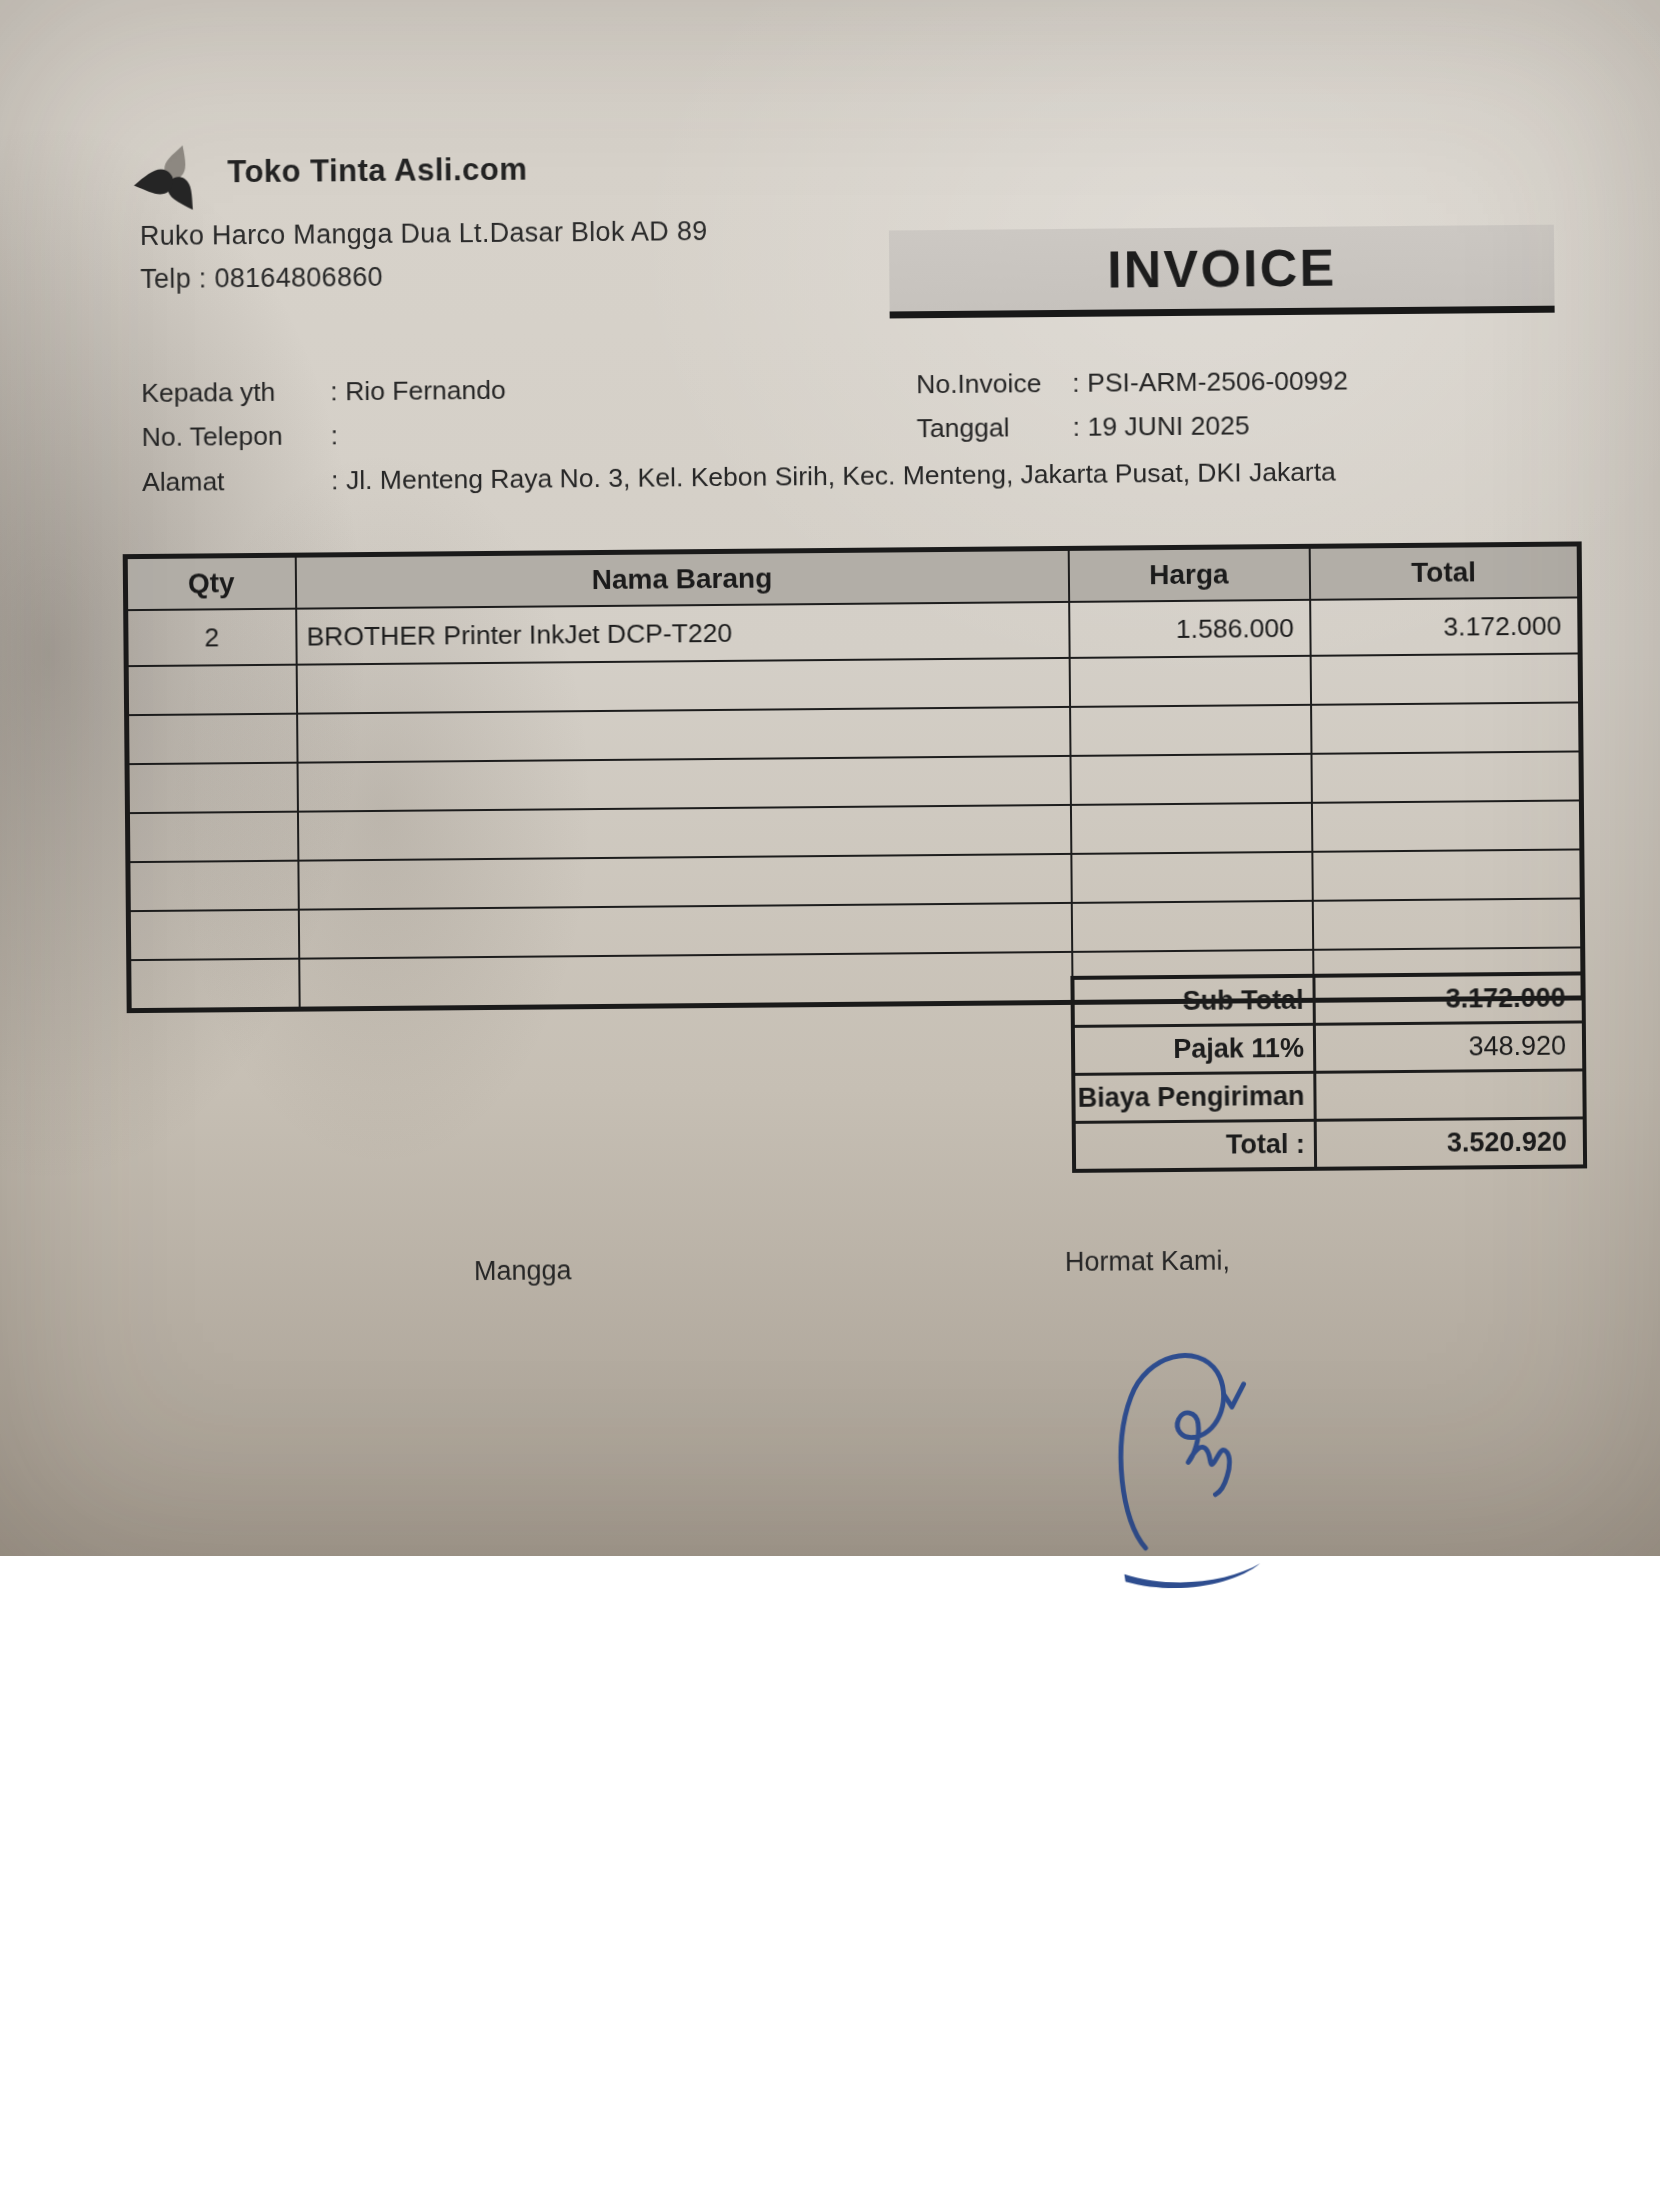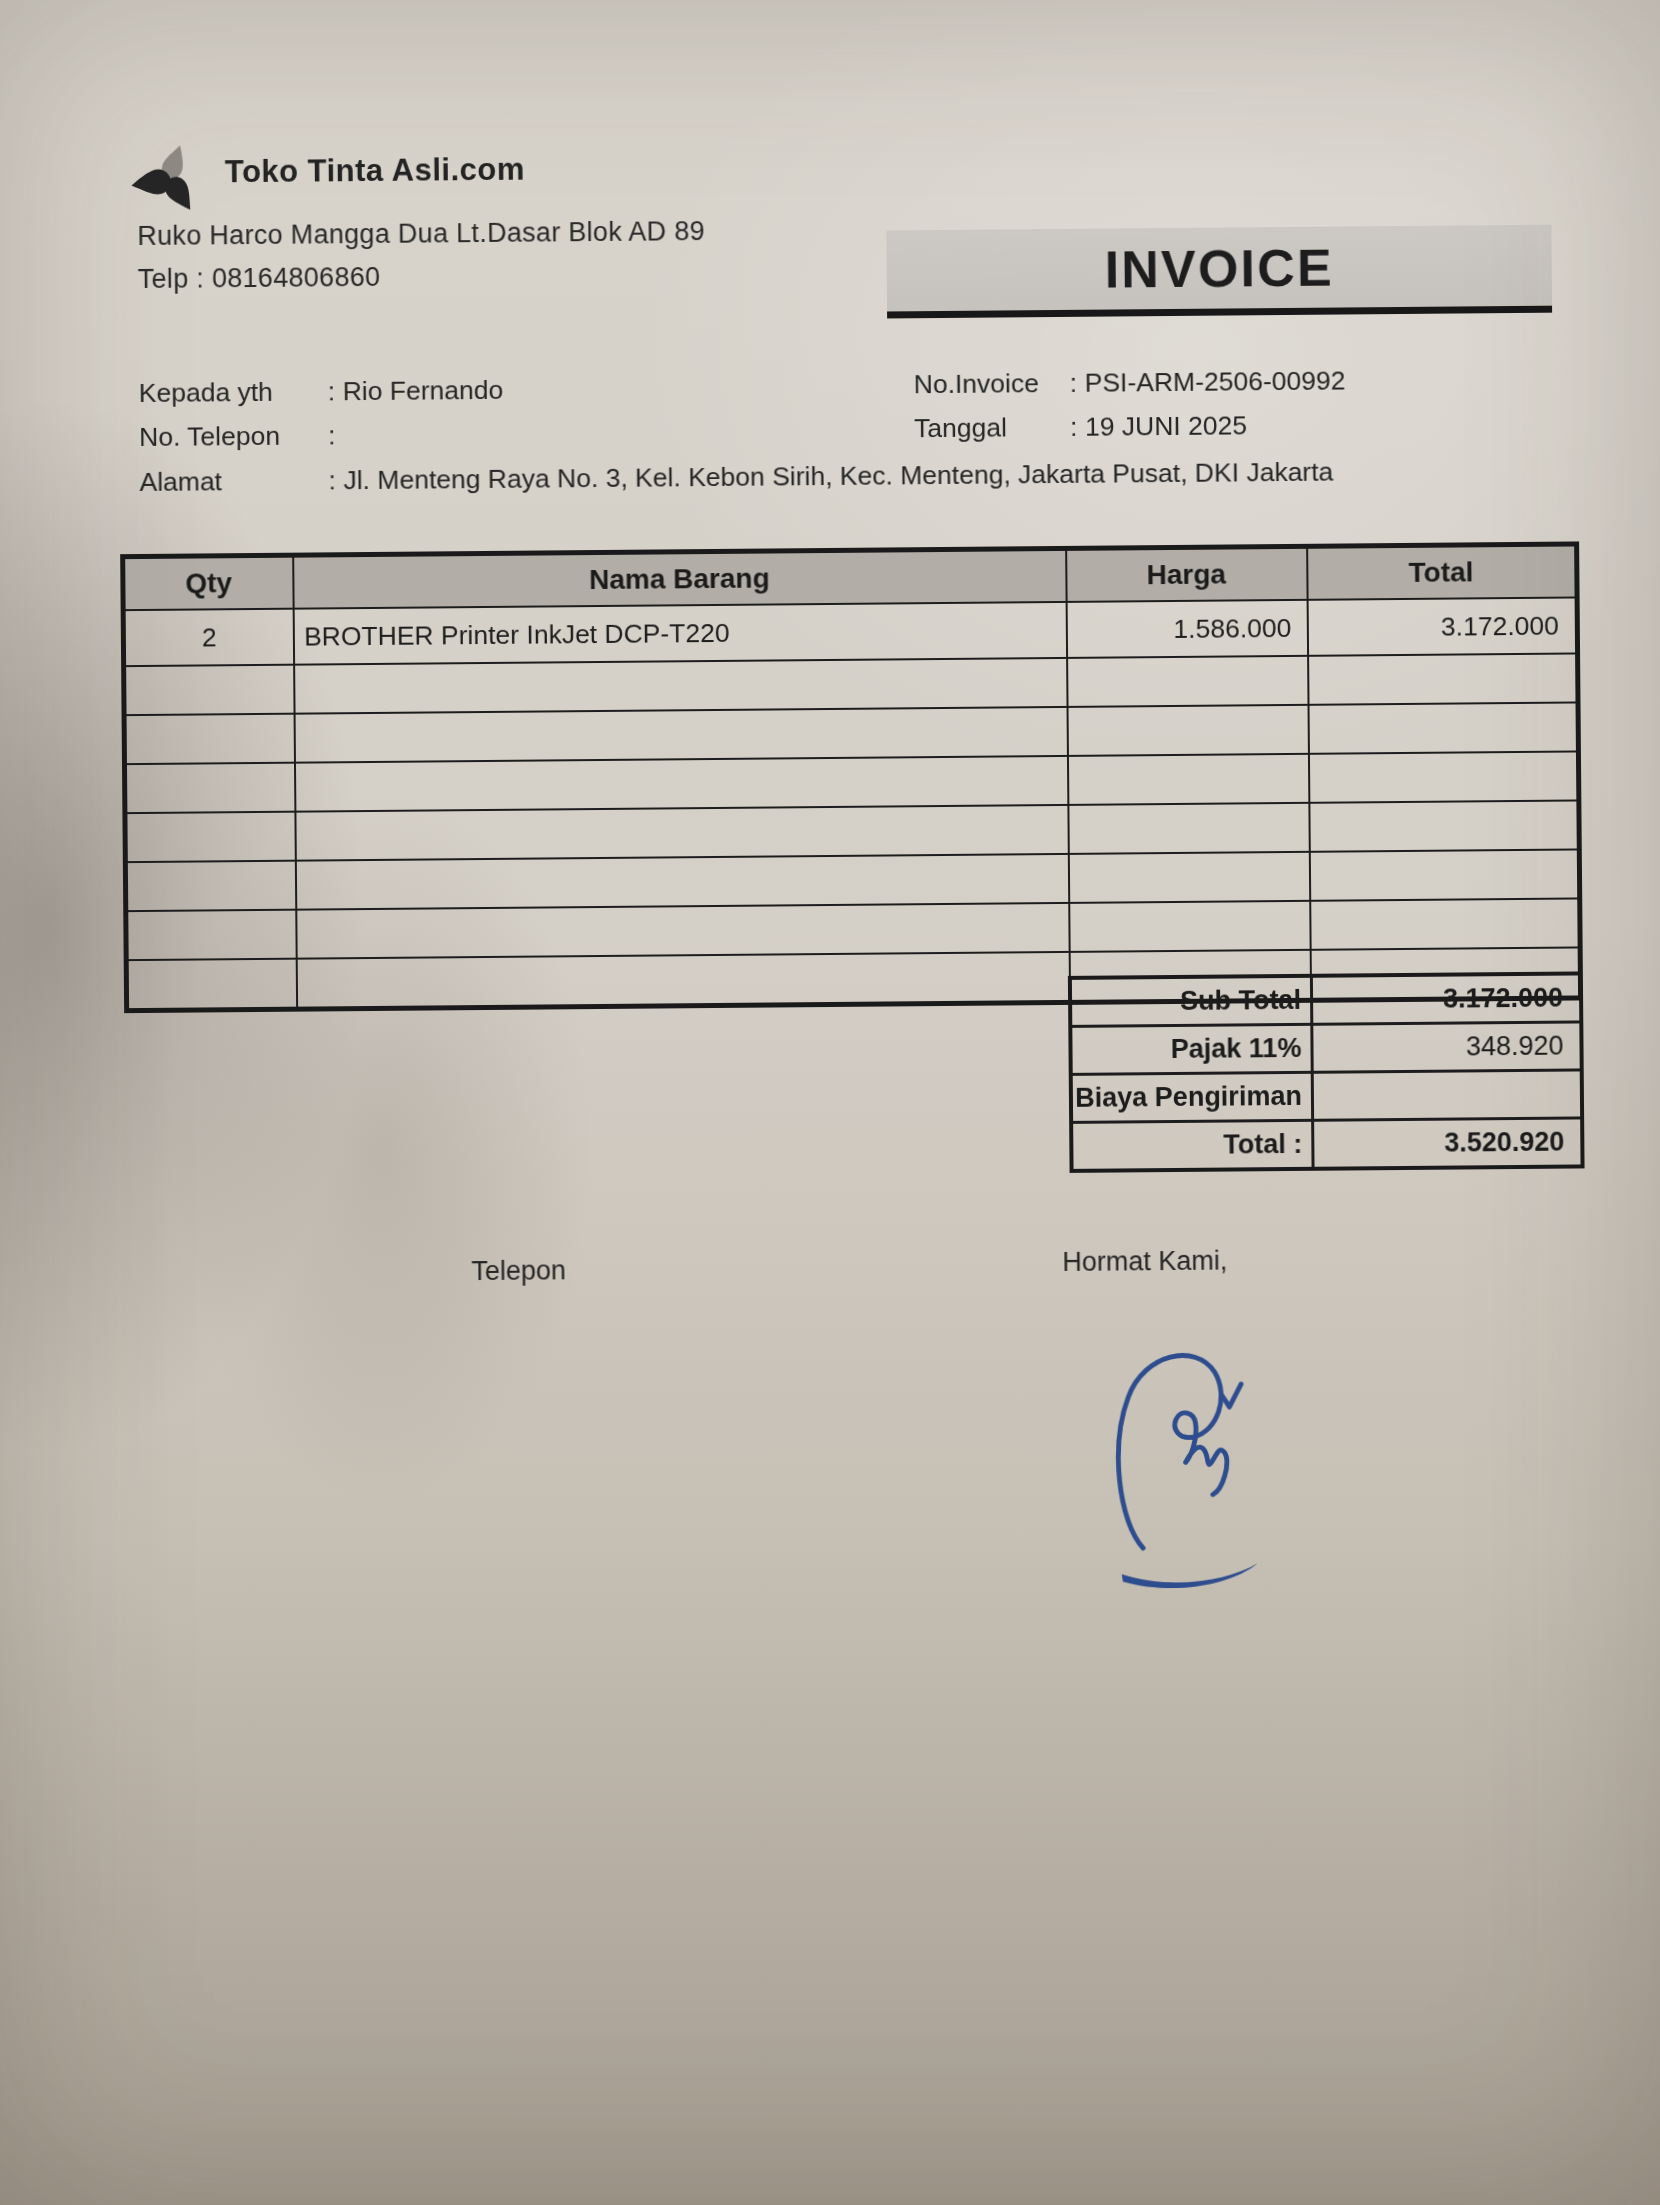--- a/index.html
+++ b/index.html
@@ -1,17 +1,17 @@
 <!DOCTYPE html>
 <html style="font-size:8.6px"><head>
 <meta charset="utf-8">
 <style>
   html, body { margin:0; padding:0; width:1660px; height:2205px; overflow:hidden; }
   .page {
-    position:relative; width:1660px; height:2205px;
+    position:relative; width:1660px; height:1556px;
     font-family:"Liberation Sans", sans-serif;
     background-color:#cfc9c0;
     background-image:
       radial-gradient(ellipse 486px 811px at 3% 42%, rgba(60,51,43,0.30), rgba(60,51,43,0) 65%),
       radial-gradient(ellipse 351px 595px at 23% 52%, rgba(72,62,52,0.14), rgba(72,62,52,0) 60%),
       radial-gradient(ellipse 919px 703px at 72% 16%, rgba(255,255,255,0.22), rgba(255,255,255,0) 62%),
       linear-gradient(to bottom, #d8d3cb 0%, #d4cfc7 42%, #c6bfb4 70%, #a69d91 100%);
   }
   .page::after {
     content:""; position:absolute; inset:0; pointer-events:none;
@@ -226,21 +226,21 @@
           <td class="lbl">Biaya Pengiriman</td>
           <td class="val"></td>
         </tr>
         <tr>
           <td class="lbl">Total :</td>
           <td class="val bold">3.520.920</td>
         </tr>
       </tbody>
     </table>
 
-    <div class="abs sign-label pembeli">Telepon</div>
+    <div class="abs sign-label pembeli">Mangga</div>
     <div class="abs sign-label hormat">Hormat Kami,</div>
 
     <svg class="abs signature" viewBox="0 0 360 500">
       <g fill="none" stroke="#2e4d8f" stroke-width="9" stroke-linecap="round" stroke-linejoin="round">
         <path d="M100 420 C55 370 40 230 75 140 C105 60 200 40 235 95 C262 140 240 205 195 215 C168 220 155 200 163 182 C172 163 196 168 199 190 C203 220 190 250 180 262 C192 240 205 225 215 240 C224 254 218 275 228 262 C238 248 242 232 252 244 C258 252 258 270 252 288 C247 305 238 318 230 322"></path>
         <path d="M248 138 L262 160 L284 118"></path>
       </g>
       <path fill="#2e4d8f" d="M60 468 C140 496 250 486 312 450 C260 492 150 508 62 482 Z"></path>
     </svg>
 

